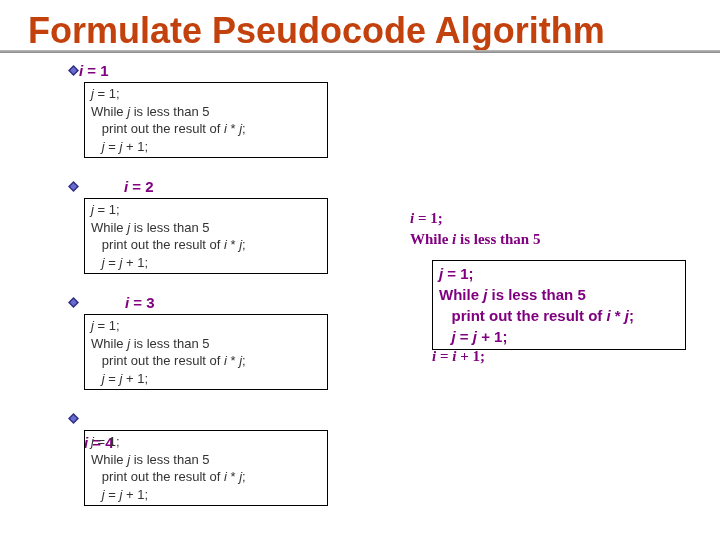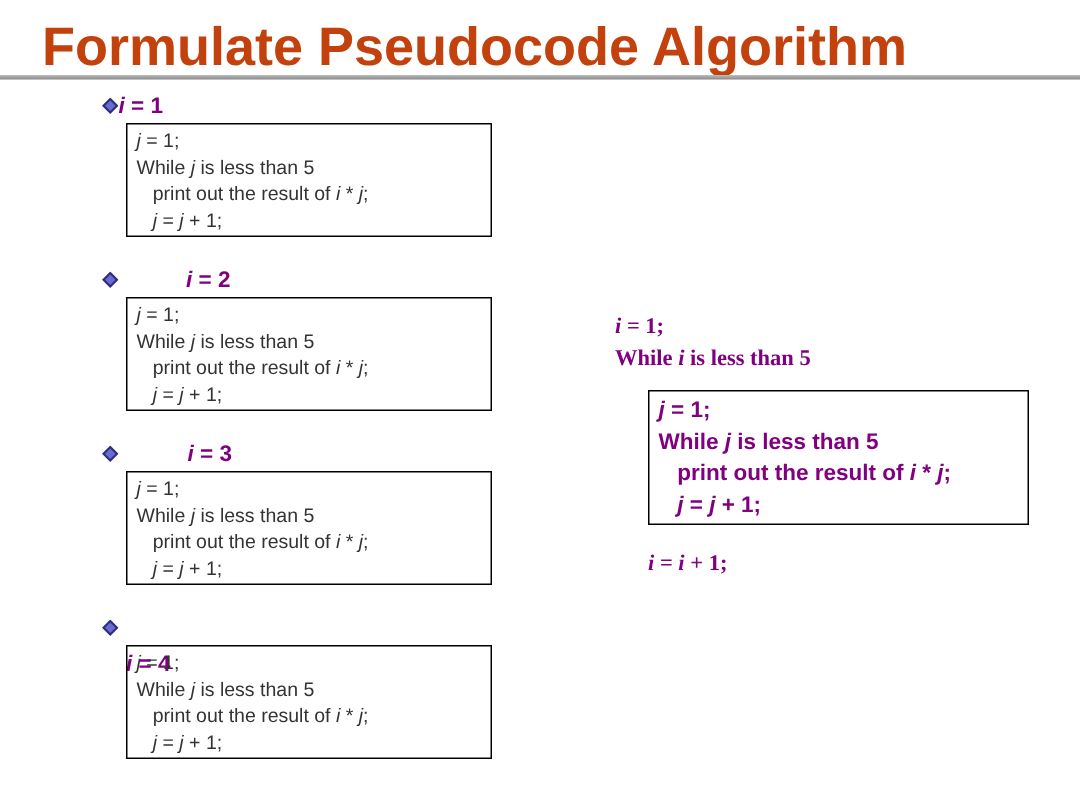--- a/index.html
+++ b/index.html
@@ -134,14 +134,14 @@
 
 <div id="right-col">
     <div class="r-line" style="left: 410px; top: 210px;"><i>i</i> = 1;</div>
     <div class="r-line" style="left: 410px; top: 231px;">While <i>i</i> is less than 5</div>
     <div class="r-box" style="left: 432px; top: 260px; width: 240px;">
       <div><i>j</i> = 1;</div>
       <div>While <i>j</i> is less than 5</div>
       <div>&nbsp;&nbsp;&nbsp;print out the result of <i>i</i> * <i>j</i>;</div>
       <div>&nbsp;&nbsp;&nbsp;<i>j</i> = <i>j</i> + 1;</div>
     </div>
-    <div class="r-line" style="left: 432px; top: 368px;"><i>i</i> = <i>i</i> + 1;</div>
+    <div class="r-line" style="left: 432px; top: 348px;"><i>i</i> = <i>i</i> + 1;</div>
   </div>
 
 </body></html>

